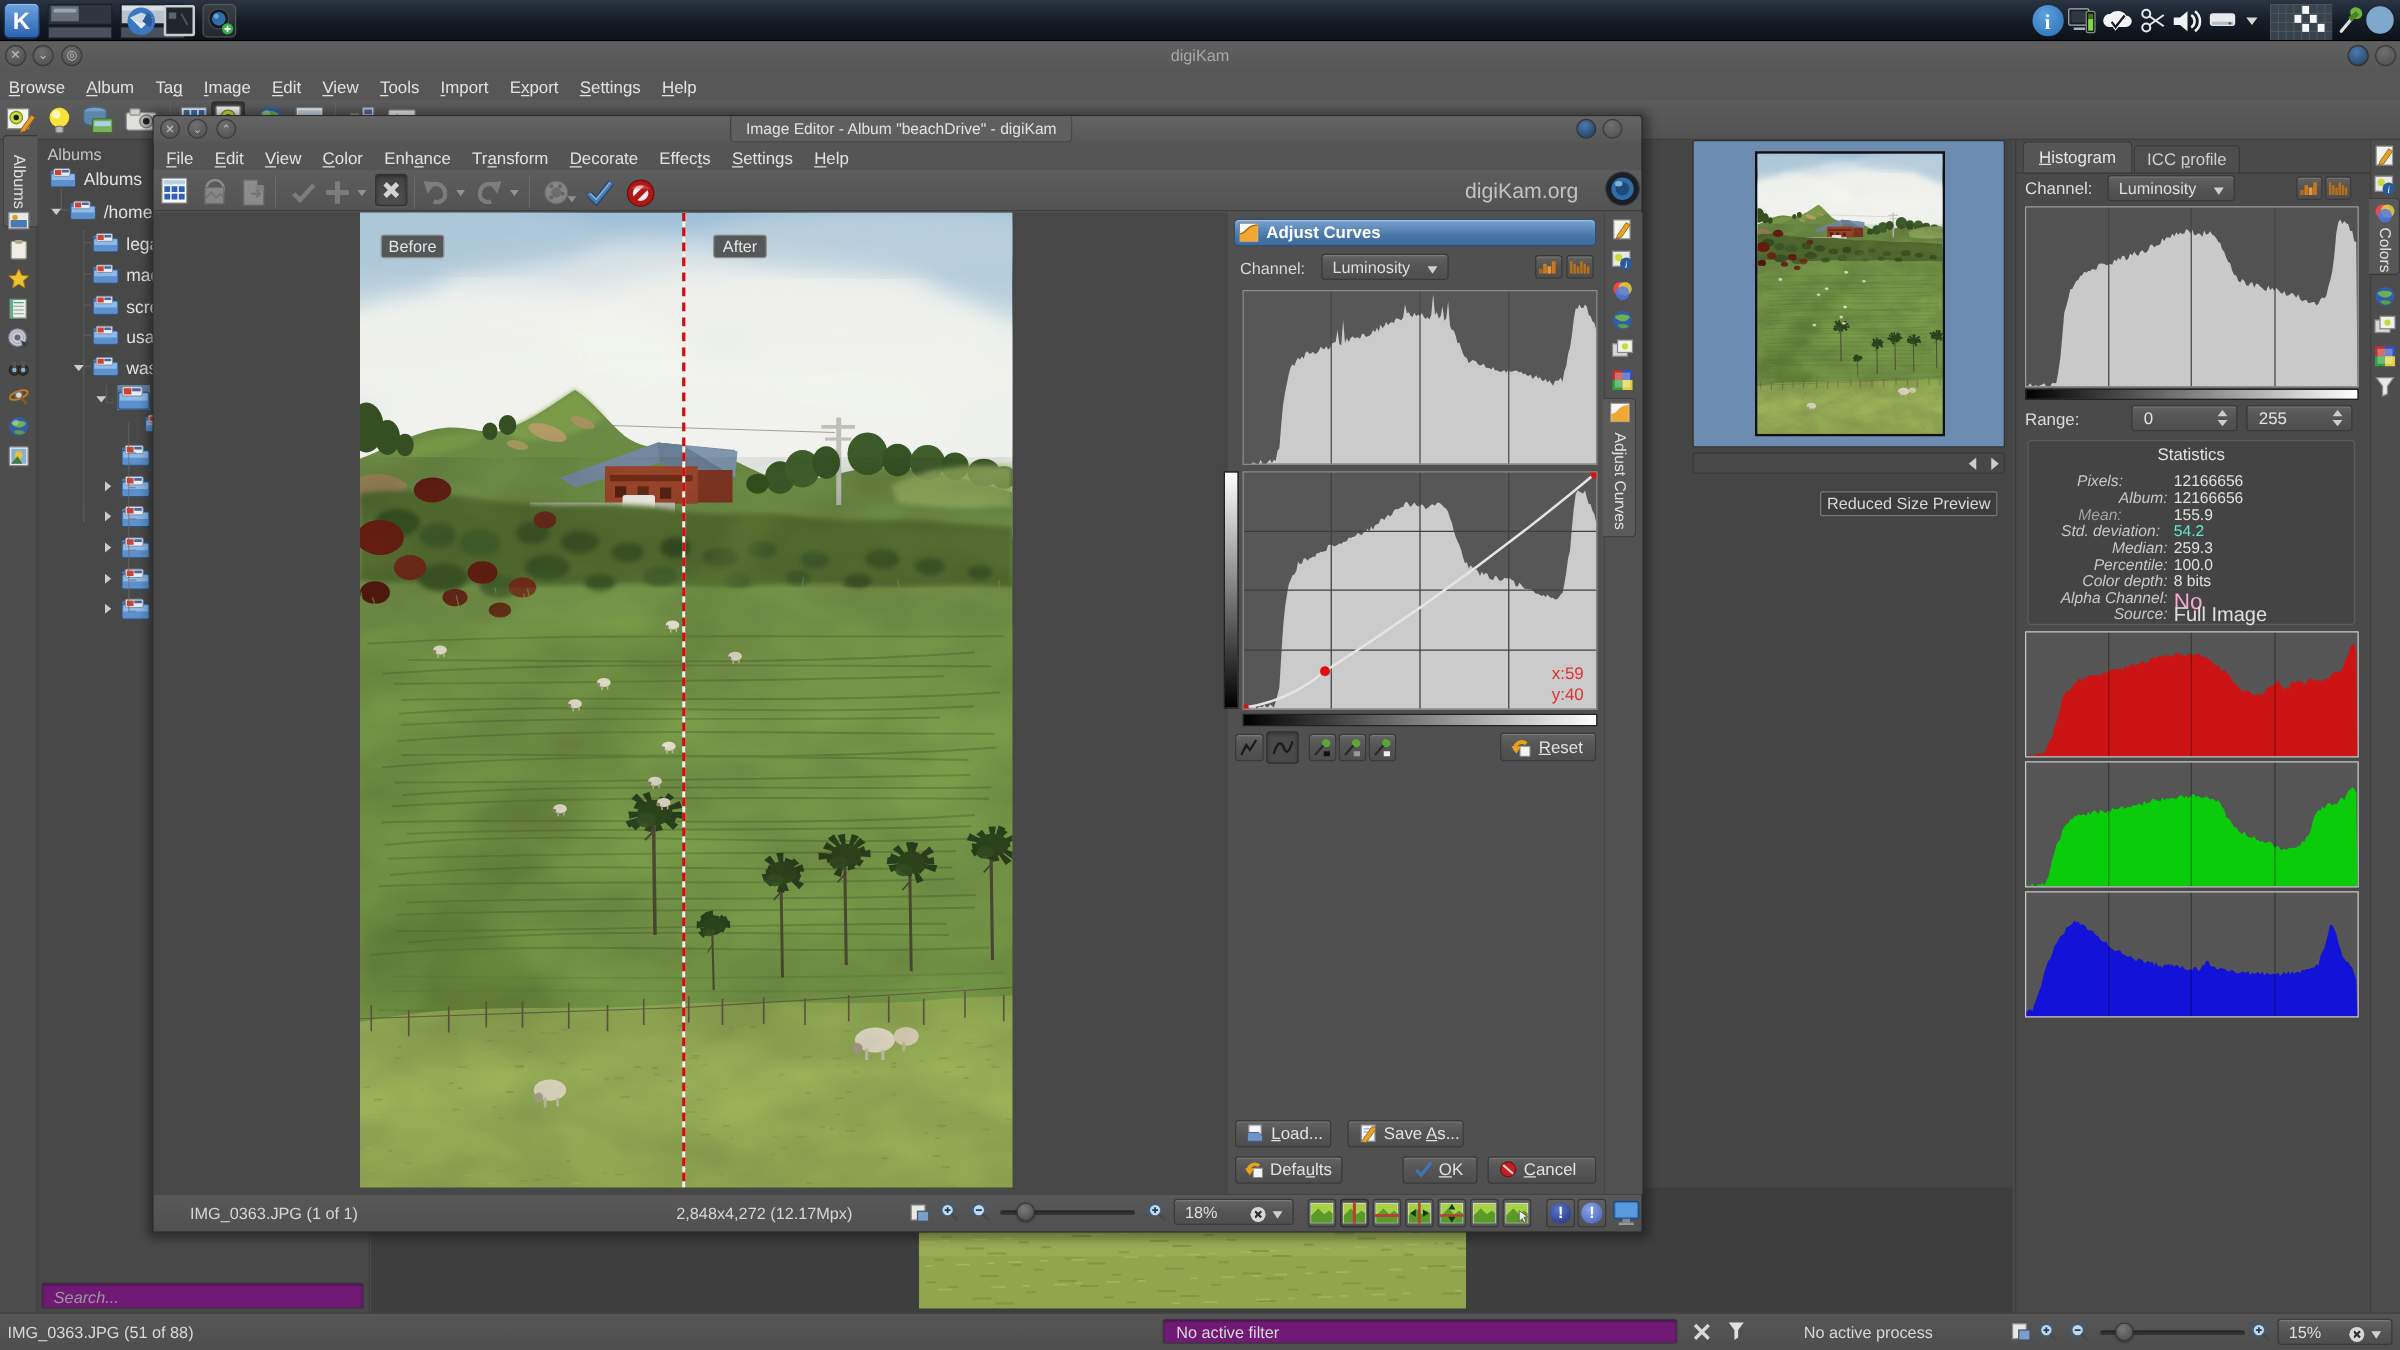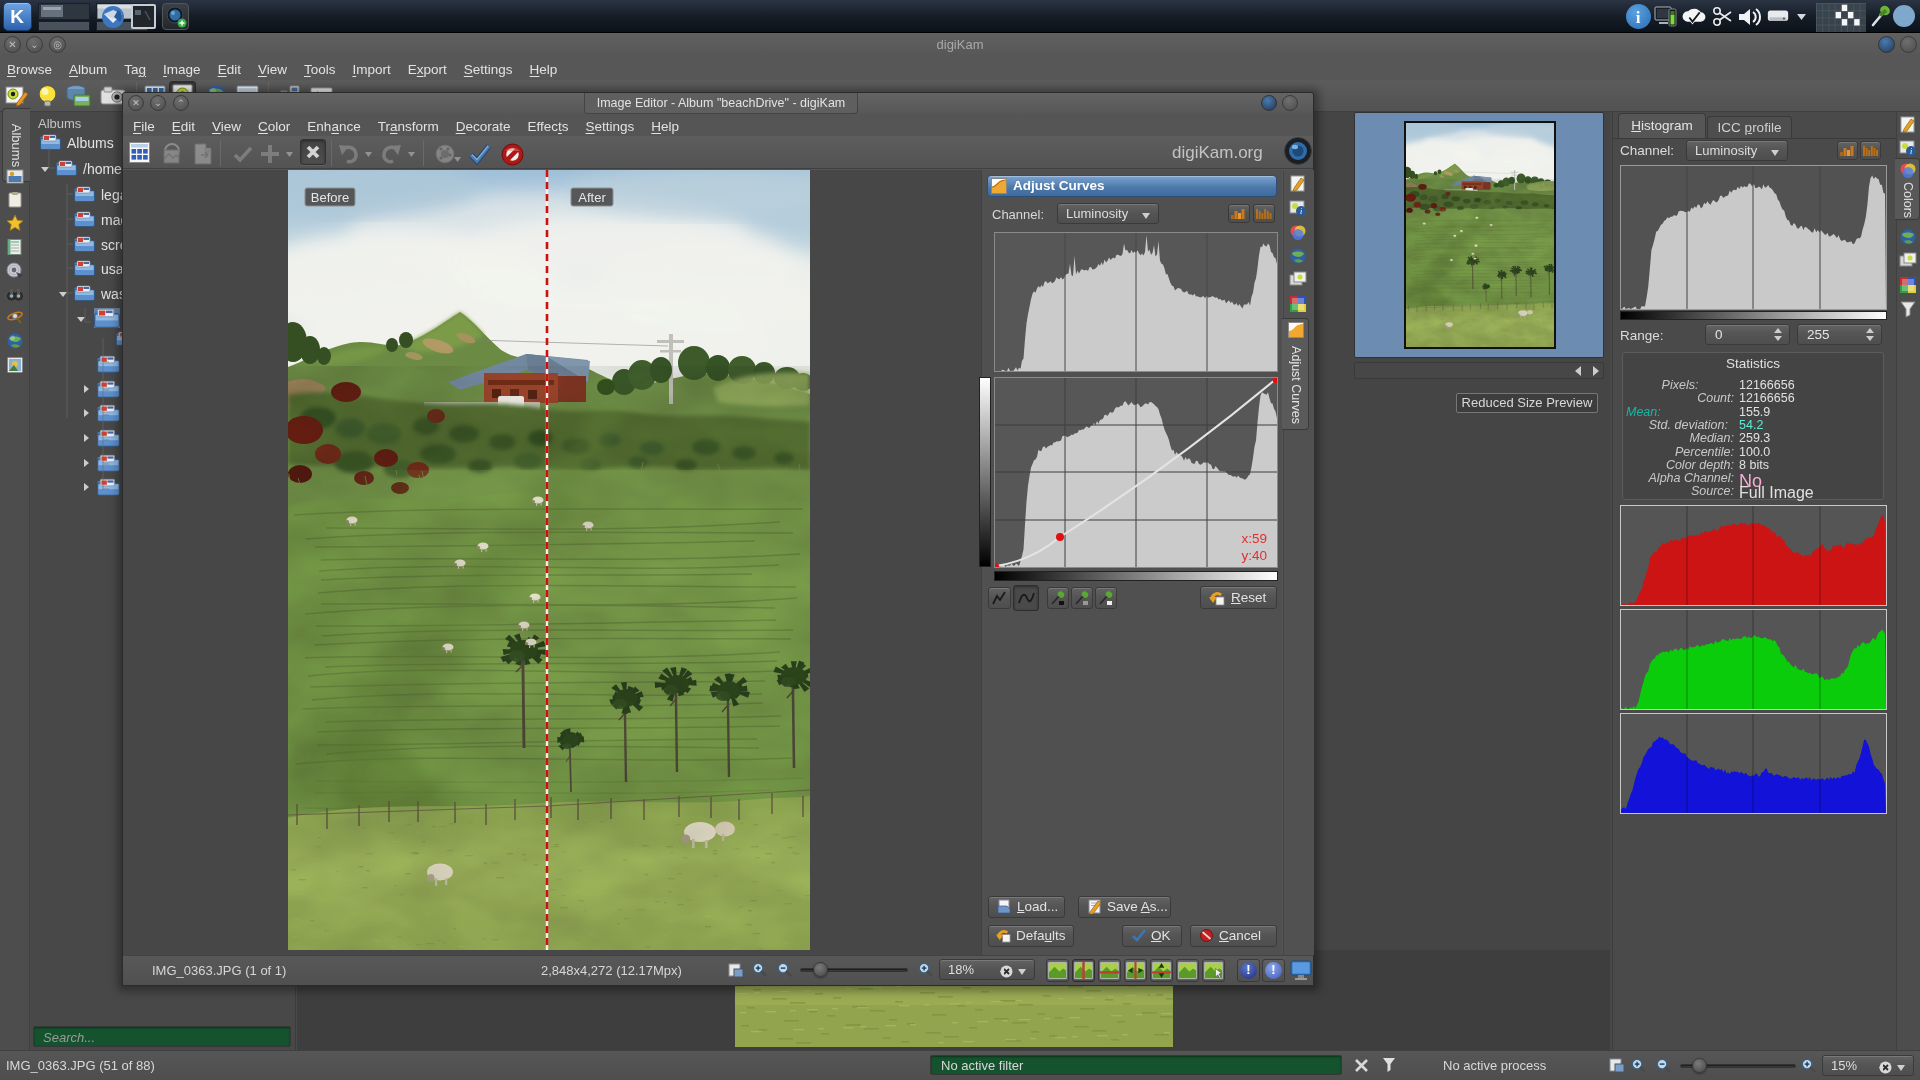--- a/index.html
+++ b/index.html
@@ -2,21 +2,21 @@
 <html><head><meta charset="utf-8"><title>digiKam</title><style>
 *{margin:0;padding:0;box-sizing:border-box}
 html,body{width:1920px;height:1080px;overflow:hidden;background:#444}
 body{font-family:"Liberation Sans",sans-serif;color:#dcdcdc;-webkit-font-smoothing:antialiased}
 #screen{position:relative;width:1920px;height:1080px;background:#494949;overflow:hidden}
 .abs{position:absolute}
 .menuitem{display:inline-block;color:#e2e2e2}
 .menuitem u{text-decoration-thickness:1px;text-underline-offset:2px}
 .btn{background:linear-gradient(#636363,#555 45%,#4e4e4e);border:1px solid #3a3a3a;border-radius:3px;
      box-shadow:inset 0 1px 0 rgba(255,255,255,.14);color:#dedede;display:flex;align-items:center;justify-content:center}
-.sunken{background:#14532d;border:1px solid #383838;border-radius:2px;box-shadow:inset 0 1px 2px rgba(0,0,0,.4)}
+.sunken{background:#701a75;border:1px solid #383838;border-radius:2px;box-shadow:inset 0 1px 2px rgba(0,0,0,.4)}
 .ttext{color:#d6d6d6}
 svg{display:block}
 </style></head><body>
 <div id="screen">
     <div class="abs" style="left:0;top:0;width:1920px;height:33px;background:linear-gradient(#2a3442,#141c26 55%,#0d1219);border-bottom:1px solid #000"></div>
     <div class="abs" style="left:3px;top:2px;width:29px;height:29px;border-radius:5px;background:linear-gradient(#6fa3e0,#2a62b0);border:1px solid #1a3a66;box-shadow:inset 0 1px 0 rgba(255,255,255,.3)">
       <svg width="27" height="27" viewBox="0 0 27 27">
         <text x="13" y="20" font-size="19" font-weight="bold" fill="#fff" text-anchor="middle" font-family="Liberation Sans">K</text>
       </svg>
     </div>
@@ -1204,23 +1204,23 @@
     <div class="abs btn" style="left:1797px;top:324px;width:85px;height:21px"></div>
     <span class="abs" style="left:1807px;top:327px;font-size:13.5px;color:#e4e4e4">255</span>
     <svg class="abs" style="left:1865px;top:327px" width="10" height="15">
       <polygon points="1,6 9,6 5,1" fill="#ccc"></polygon>
       <polygon points="1,9 9,9 5,14" fill="#ccc"></polygon>
     </svg>
     <div class="abs" style="left:1622px;top:352px;width:262px;height:148px;background:#444;border:1px solid #5c5c5c;border-radius:3px"></div>
     <div class="abs" style="left:1622px;top:356px;width:262px;text-align:center;font-size:13.5px;color:#e0e0e0">Statistics</div>
     <div class="abs" style="left:1626px;top:378px;width:108px;text-align:center;font-size:12.5px;font-style:italic;color:#c8c8c8">Pixels:</div>
     <div class="abs" style="left:1739px;top:378px;font-size:12.5px;color:#e0e0e0">12166656</div>
-    <div class="abs" style="left:1626px;top:391.3px;width:108px;text-align:right;font-size:12.5px;font-style:italic;color:#c8c8c8">Count:</div>
+    <div class="abs" style="left:1626px;top:391.3px;width:108px;text-align:right;font-size:12.5px;font-style:italic;color:#c8c8c8">Album:</div>
     <div class="abs" style="left:1739px;top:391.3px;font-size:12.5px;color:#e0e0e0">12166656</div>
-    <div class="abs" style="left:1626px;top:404.6px;width:108px;text-align:left;font-size:12.5px;font-style:italic;color:#14b8a6">Mean:</div>
+    <div class="abs" style="left:1626px;top:404.6px;width:108px;text-align:center;font-size:12.5px;font-style:italic;color:#a3a3a3">Mean:</div>
     <div class="abs" style="left:1739px;top:404.6px;font-size:12.5px;color:#e0e0e0">155.9</div>
     <div class="abs" style="left:1620px;top:417.90000000000003px;width:108px;text-align:right;font-size:12.5px;font-style:italic;color:#c8c8c8">Std. deviation:</div>
     <div class="abs" style="left:1739px;top:417.90000000000003px;font-size:12.5px;color:#5eead4">54.2</div>
     <div class="abs" style="left:1626px;top:431.20000000000005px;width:108px;text-align:right;font-size:12.5px;font-style:italic;color:#c8c8c8">Median:</div>
     <div class="abs" style="left:1739px;top:431.20000000000005px;font-size:12.5px;color:#e0e0e0">259.3</div>
     <div class="abs" style="left:1626px;top:444.50000000000006px;width:108px;text-align:right;font-size:12.5px;font-style:italic;color:#c8c8c8">Percentile:</div>
     <div class="abs" style="left:1739px;top:444.50000000000006px;font-size:12.5px;color:#e0e0e0">100.0</div>
     <div class="abs" style="left:1626px;top:457.80000000000007px;width:108px;text-align:right;font-size:12.5px;font-style:italic;color:#c8c8c8">Color depth:</div>
     <div class="abs" style="left:1739px;top:457.80000000000007px;font-size:12.5px;color:#e0e0e0">8 bits</div>
     <div class="abs" style="left:1626px;top:471.1000000000001px;width:108px;text-align:right;font-size:12.5px;font-style:italic;color:#c8c8c8">Alpha Channel:</div>

